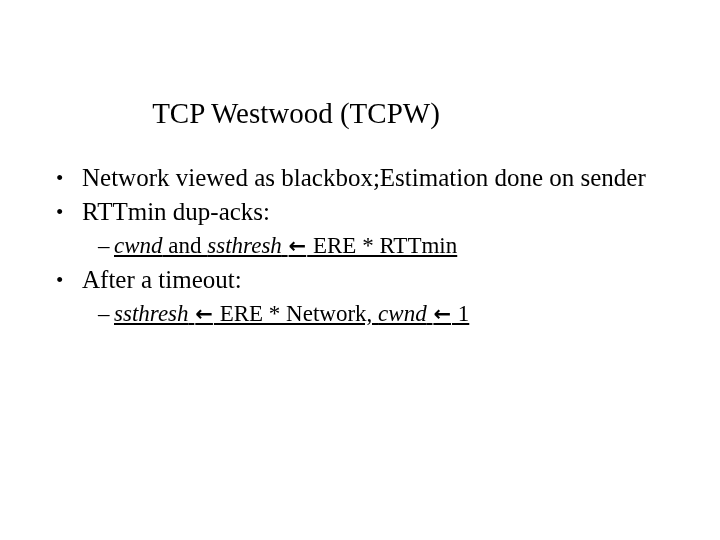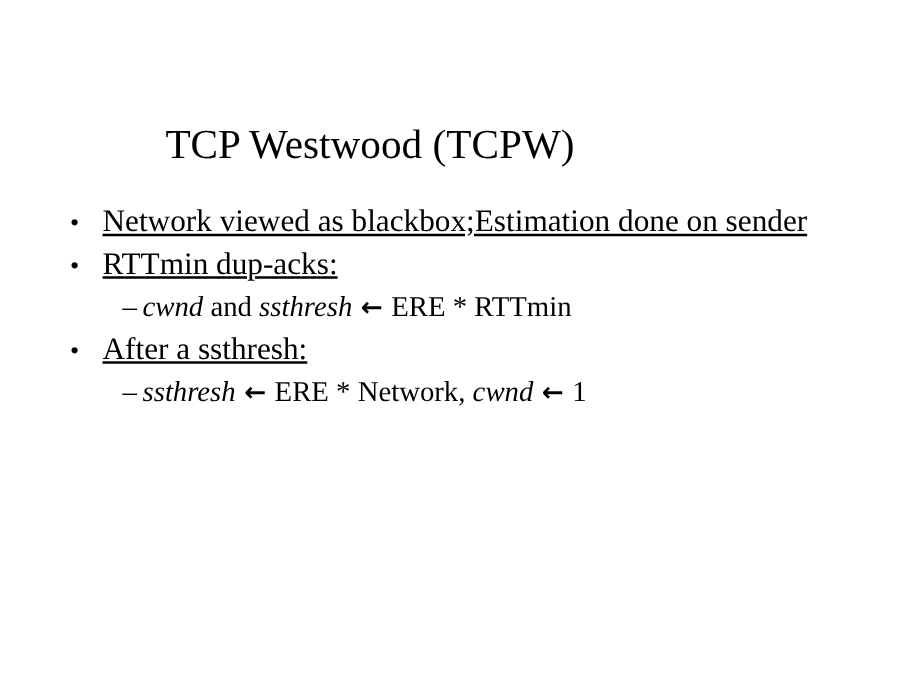--- a/index.html
+++ b/index.html
@@ -20,21 +20,21 @@
     height: 540px;
     background: #ffffff;
     box-sizing: border-box;
   }
   .slide-title {
     position: absolute;
     top: 74px;
     left: 0;
     width: 592px;
     text-align: center;
-    font-size: 33px;
+    font-size: 29px;
     line-height: 40px;
     font-weight: normal;
     letter-spacing: 0px;
     white-space: nowrap;
   }
   .body-block {
     position: absolute;
     top: 161px;
     left: 56px;
     width: 620px;
@@ -51,39 +51,39 @@
   .bullet-marker {
     flex: 0 0 auto;
     width: 26px;
     text-align: left;
     font-size: 21px;
     line-height: 34px;
   }
   .bullet-text {
     flex: 1 1 auto;
     text-align: left;
-    text-decoration: underline;
   }
   .sub-row {
     display: flex;
     align-items: flex-start;
     font-size: 23px;
     line-height: 34px;
     margin-left: 42px;
   }
   .sub-marker {
     flex: 0 0 auto;
     width: 16px;
     text-align: left;
     line-height: 34px;
   }
   .sub-text {
     flex: 1 1 auto;
     text-align: left;
     white-space: nowrap;
+    text-decoration: underline;
   }
   .var {
     font-style: italic;
   }
   .arrow {
     font-family: "DejaVu Sans", sans-serif;
     font-weight: bold;
     font-size: 21px;
     font-style: normal;
     padding: 0 1px;
@@ -113,21 +113,21 @@
 
     <div class="sub-row">
       <span class="sub-marker">–</span>
       <span class="sub-text">
         <span class="var">cwnd</span><span class="op"> and </span><span class="var">ssthresh</span><span class="op"> </span><span class="arrow">←</span><span class="op"> ERE * RTTmin</span>
       </span>
     </div>
 
     <div class="bullet-row lvl1">
       <span class="bullet-marker">•</span>
-      <span class="bullet-text">After a ssthresh:</span>
+      <span class="bullet-text">After a timeout:</span>
     </div>
 
     <div class="sub-row">
       <span class="sub-marker">–</span>
       <span class="sub-text">
         <span class="var">ssthresh</span><span class="op"> </span><span class="arrow">←</span><span class="op"> ERE * Network, </span><span class="var">cwnd</span><span class="op"> </span><span class="arrow">←</span><span class="op"> 1</span>
       </span>
     </div>
 
   </div>

